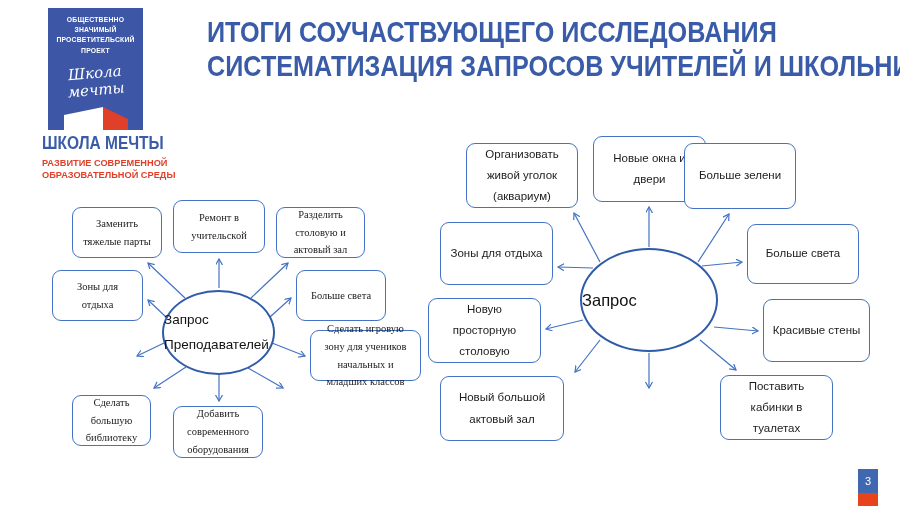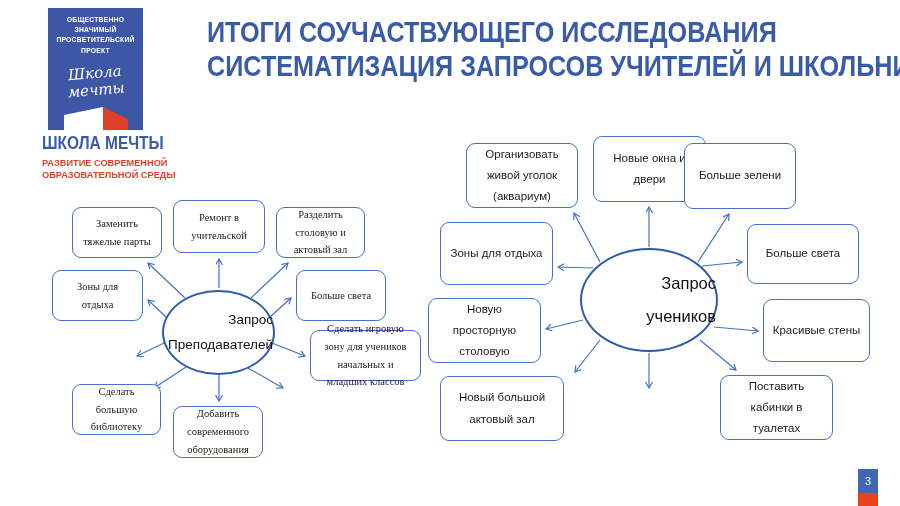--- a/index.html
+++ b/index.html
@@ -43,21 +43,21 @@
     border:1.6px solid #4472c4; border-radius:9px;
     display:flex; align-items:center; justify-content:center;
     text-align:center; padding:11px 7px; color:#1c1c1c;
   }
   .n-sm { font-size:10.5px; line-height:1.7;font-family:Liberation Serif, serif; }
   .n-lg { font-size:11.5px; line-height:1.85; }
 
   .hub {
     position:absolute; box-sizing:border-box; background:#fff;
     border:2.5px solid #2f5ba8; border-radius:50%;
-    display:flex; flex-direction:column; align-items:flex-end; justify-content:center;
+    display:flex; flex-direction:column; align-items:flex-start; justify-content:center;
     text-align:center; color:#111;
   }
   .hub-teachers { left:162px; top:290px; width:113px; height:85px; font-size:13.5px; line-height:1.85; }
   .hub-students { left:580px; top:248px; width:138px; height:104px; font-size:16.5px; line-height:2.0; }
 
   svg.arrows { position:absolute; left:0; top:0; pointer-events:none; }
 
   
   .flag { position:absolute; left:858px; top:469px; width:20px; height:37px; }
   .flag-blue { height:24px; background:#4068b0; color:#fff; display:flex; align-items:center; justify-content:center; font-size:11px; }
@@ -130,26 +130,25 @@
     <div>Запрос</div>
     <div>Преподавателей</div>
   </div>
 
   <div class="node n-sm" style="left:72px;top:207px;width:90px;height:51px">Заменить тяжелые парты</div>
   <div class="node n-sm" style="left:173px;top:200px;width:92px;height:53px">Ремонт в учительской</div>
   <div class="node n-sm" style="left:276px;top:207px;width:89px;height:51px">Разделить столовую и актовый зал</div>
   <div class="node n-sm" style="left:52px;top:270px;width:91px;height:51px">Зоны для отдыха</div>
   <div class="node n-sm" style="left:296px;top:270px;width:90px;height:51px">Больше света</div>
   <div class="node n-sm" style="left:310px;top:330px;width:111px;height:51px">Сделать игровую зону для учеников начальных и младших классов</div>
-  <div class="node n-sm" style="left:72px;top:384px;width:89px;height:51px">Сделать большую библиотеку</div>
+  <div class="node n-sm" style="left:72px;top:395px;width:79px;height:51px">Сделать большую библиотеку</div>
   <div class="node n-sm" style="left:173px;top:406px;width:90px;height:52px">Добавить современного оборудования</div>
 
   <div class="hub hub-students">
     <div>Запрос</div>
-    <div>учеников</div>
   </div>
 
   <div class="node n-lg" style="left:466px;top:143px;width:112px;height:65px">Организовать живой уголок (аквариум)</div>
   <div class="node n-lg" style="left:593px;top:136px;width:113px;height:66px">Новые окна и двери</div>
   <div class="node n-lg" style="left:684px;top:143px;width:112px;height:66px">Больше зелени</div>
   <div class="node n-lg" style="left:440px;top:222px;width:113px;height:63px">Зоны для отдыха</div>
   <div class="node n-lg" style="left:747px;top:224px;width:112px;height:60px">Больше света</div>
   <div class="node n-lg" style="left:428px;top:298px;width:113px;height:65px">Новую просторную столовую</div>
   <div class="node n-lg" style="left:763px;top:299px;width:107px;height:63px">Красивые стены</div>
   <div class="node n-lg" style="left:440px;top:376px;width:124px;height:65px">Новый большой актовый зал</div>

